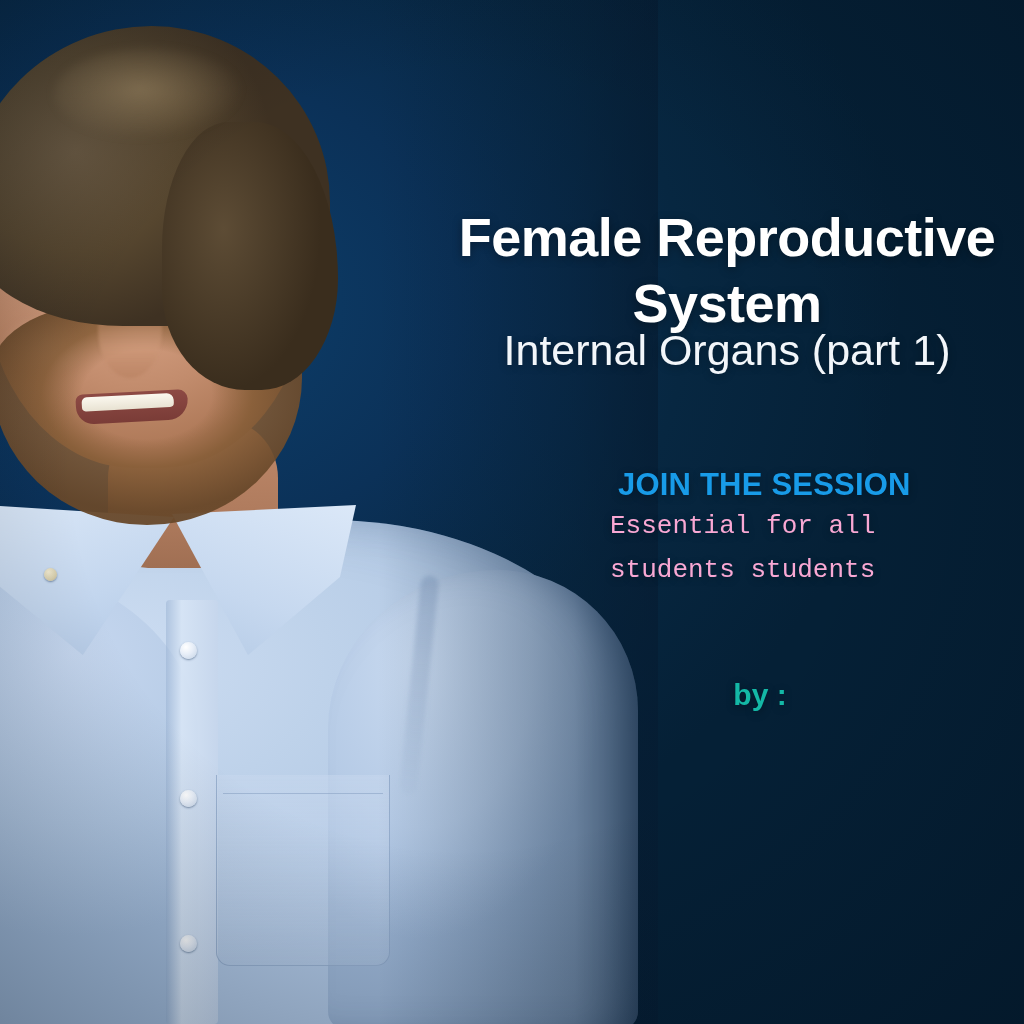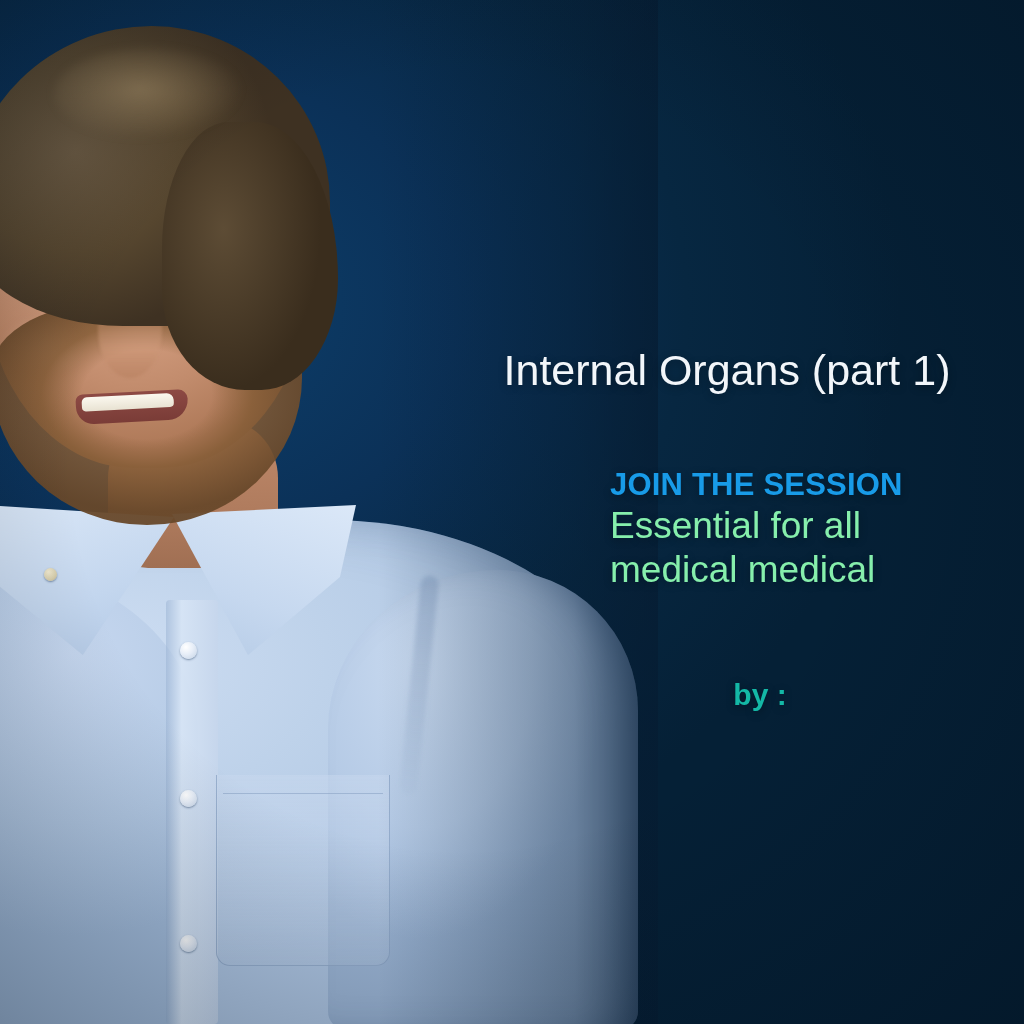--- a/index.html
+++ b/index.html
@@ -307,21 +307,21 @@
     font-weight: bold;
     font-size: 54px;
     line-height: 66px;
     letter-spacing: -0.5px;
     text-shadow: 0 2px 10px rgba(0,0,0,.35);
   }
   .headline .l2 { display: block; }
   .subhead {
     position: absolute;
     left: 430px;
-    top: 344px;
+    top: 324px;
     width: 594px;
     text-align: center;
     color: #f2f6fa;
     font-weight: 300;
     font-size: 43px;
     line-height: 52px;
     letter-spacing: 0px;
     text-shadow: 0 2px 8px rgba(0,0,0,.3);
   }
 
@@ -332,28 +332,30 @@
     width: 400px;
     text-align: left;
   }
   .cta-title {
     color: #189be8;
     font-weight: bold;
     font-size: 31px;
     line-height: 38px;
     letter-spacing: 0.2px;
     text-shadow: 0 2px 8px rgba(0,0,0,.3);
+    margin-left: 8px;
   }
   .cta-line {
     display: block;
-    color: #86efac;
+    color: #f9a8d4;
     font-weight: 300;
-    font-size: 37px;
+    font-size: 26px;
     line-height: 44px;
     text-shadow: 0 2px 8px rgba(0,0,0,.3);
+    font-family: Liberation Mono, monospace;
   }
 
   .byline {
     position: absolute;
     left: 560px;
     top: 668px;
     width: 400px;
     text-align: center;
     color: #14b8a6;
     font-weight: bold;
@@ -405,26 +407,30 @@
     <div class="lid r"></div>
     <div class="brow l"></div>
     <div class="brow r"></div>
     <div class="hair"></div>
     <div class="hair-hl"></div>
     <div class="portrait-shade"></div>
   </div>
 
   <div class="bg-vig"></div>
 
+  <div class="headline">
+    <span>Female Reproductive</span>
+    <span class="l2">System</span>
+  </div>
 
   <div class="subhead">Internal Organs (part 1)</div>
 
   <div class="cta-block">
     <div class="cta-title">JOIN THE SESSION</div>
     <span class="cta-line">Essential for all</span>
-    <span class="cta-line">medical medical</span>
+    <span class="cta-line">students students</span>
   </div>
 
   <div class="byline">
     <span>by :</span>
   </div>
 
 </div>
 
 </body></html>

